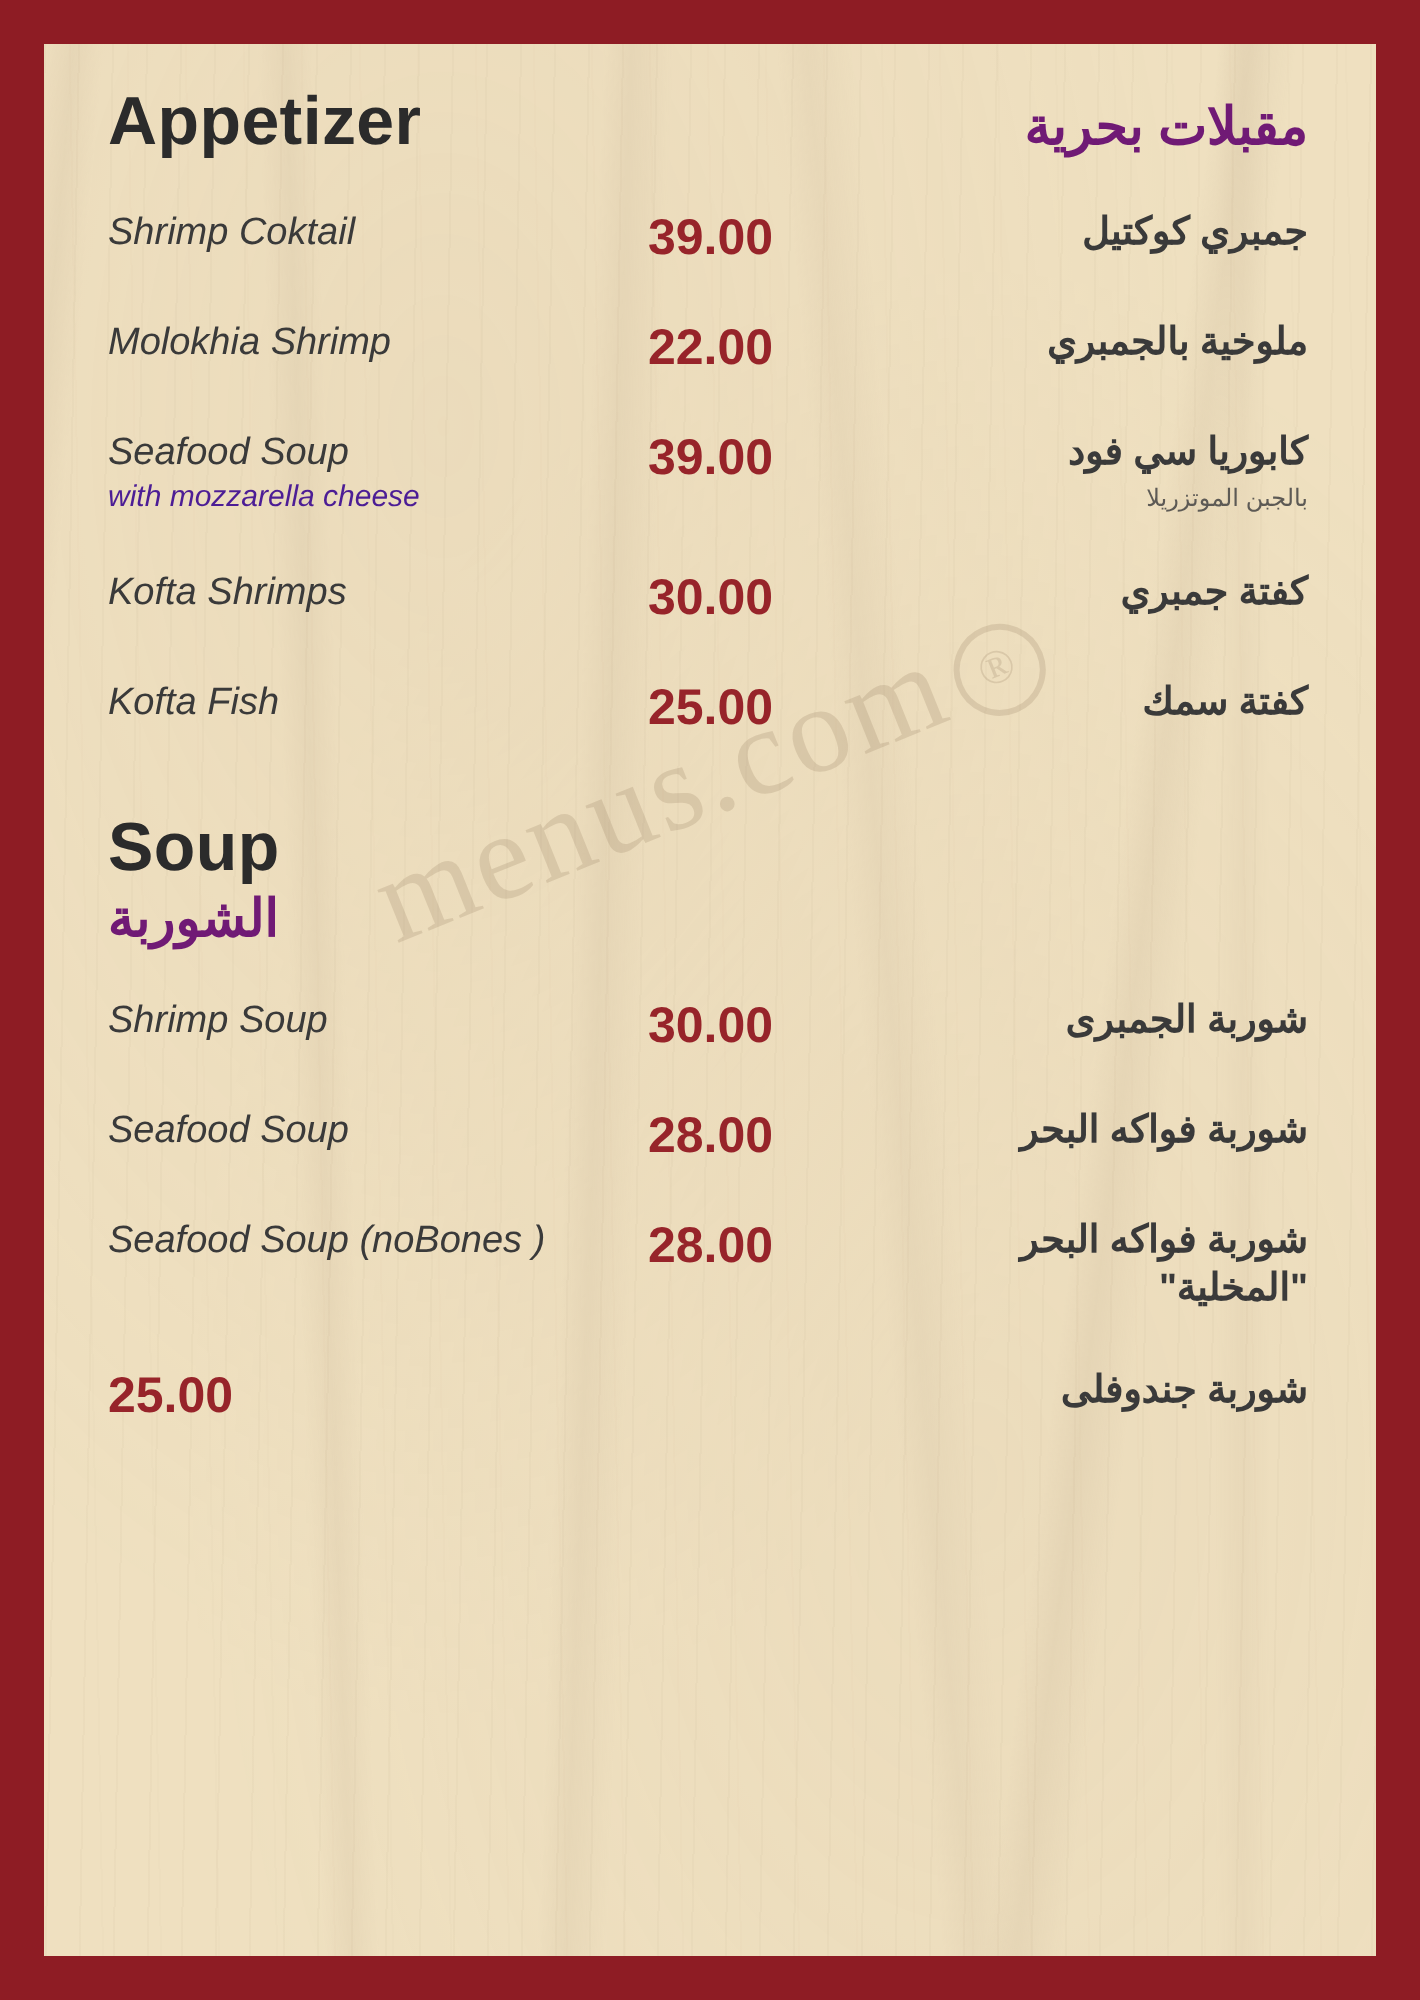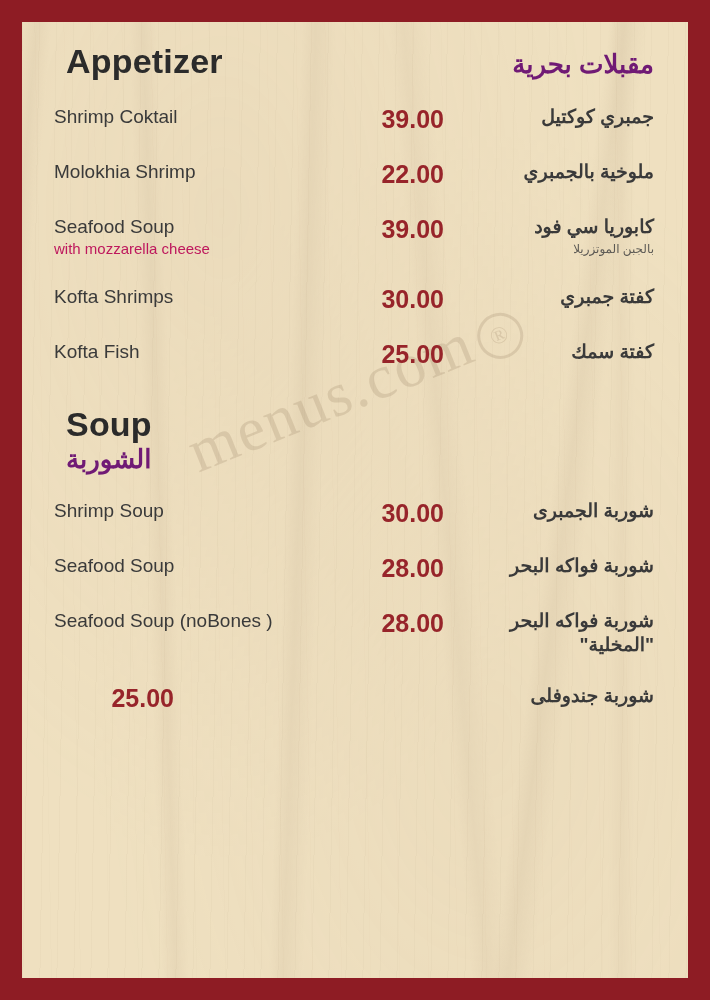--- a/index.html
+++ b/index.html
@@ -75,21 +75,21 @@
   }
   .content {
     position: relative;
     z-index: 3;
     padding: 20px 34px 0 32px;
   }
   .section-head {
     display: flex;
     align-items: baseline;
     justify-content: space-between;
-    margin: 0 0 22px 12px;
+    margin: 0 0 22px 0;
   }
   .section-head.soup { margin-top: 36px; flex-direction: column; }
   .sec-en {
     font-size: 34px;
     font-weight: bold;
     color: #2b2b2b;
     letter-spacing: .2px;
   }
   .sec-ar {
     font-size: 26px;
@@ -102,31 +102,32 @@
     align-items: flex-start;
     margin-bottom: 24px;
   }
   .item .en {
     width: 270px;
     flex: 0 0 270px;
     color: #3a3a3a;
     font-size: 19px;
     line-height: 1.25;
     padding-top: 2px;
+    font-style: italic;
   }
   .item .en .sub {
     display: block;
     font-size: 15px;
-    color: #be185d;
+    color: #4c1d95;
     margin-top: 1px;
   }
   .item .price {
     width: 120px;
     flex: 0 0 120px;
-    text-align: right;
+    text-align: left;
     color: #97242a;
     font-size: 25px;
     font-weight: bold;
     padding-top: 2px;
   }
   .item .ar {
     flex: 1 1 auto;
     text-align: right;
     direction: rtl;
     color: #3a3a3a;

